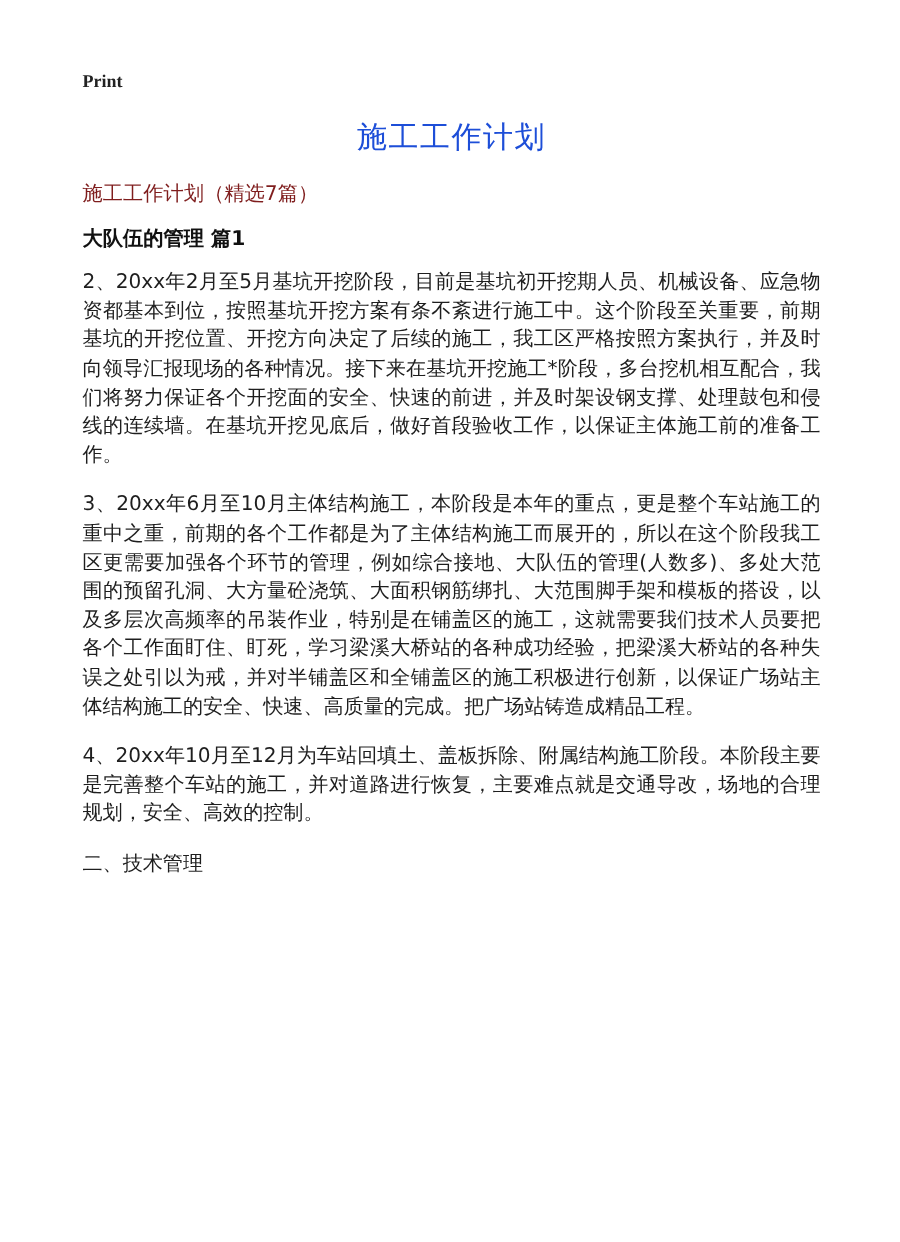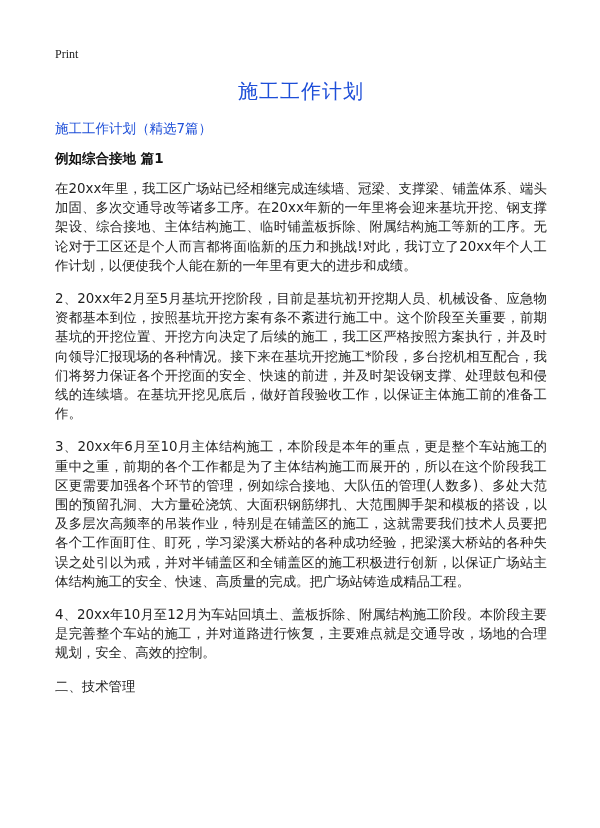--- a/index.html
+++ b/index.html
@@ -1,38 +1,37 @@
 <!DOCTYPE html>
 <html><head>
 <meta charset="utf-8">
 <style>
   html, body { margin: 0; padding: 0; background: #ffffff; }
   body { width: 600px; height: 828px; overflow: hidden; position: relative;
          font-family: "DejaVu Sans", "Liberation Sans", sans-serif; color: #1a1a1a; }
   .page { position: absolute; left: 55px; top: 0; width: 492px; }
   .print-label { position: absolute; top: 47px; left: 0;
-                 font-family: "Liberation Serif", "DejaVu Serif", serif; font-size: 12px; color: #222; }
+                 font-family: "Liberation Serif", "DejaVu Serif", serif; font-size: 12px; color: #222; font-weight: bold; }
   .doc-title { position: absolute; top: 78px; left: 0; width: 492px; text-align: center;
                font-size: 20px; color: #1d4ed8; letter-spacing: 1px; }
-  .doc-subtitle { position: absolute; top: 120px; left: 0; font-size: 13.5px; color: #1d4ed8; }
+  .doc-subtitle { position: absolute; top: 120px; left: 0; font-size: 13.5px; color: #7f1d1d; }
   .section-heading { position: absolute; top: 150px; left: 0; font-size: 13.5px; font-weight: bold; color: #111; }
   .body { position: absolute; top: 179px; left: 0; width: 492px; }
   .para { font-size: 13.4px; line-height: 19.2px; margin: 0 0 14px 0; text-align: justify;
           text-justify: inter-character; color: #1e1e1e; word-break: break-all; }
   .para.heading-line { margin-bottom: 14px; }
 </style>
 </head>
 <body>
 
 <div class="page">
   <div class="print-label">Print</div>
   <h1 class="doc-title" style="margin:0;font-weight:normal;">施工工作计划</h1>
   <div class="doc-subtitle">施工工作计划（精选7篇）</div>
-  <h2 class="section-heading" style="margin:0;">例如综合接地 篇1</h2>
+  <h2 class="section-heading" style="margin:0;">大队伍的管理 篇1</h2>
 
   <div class="body">
-    <p class="para">在20xx年里，我工区广场站已经相继完成连续墙、冠梁、支撑梁、铺盖体系、端头加固、多次交通导改等诸多工序。在20xx年新的一年里将会迎来基坑开挖、钢支撑架设、综合接地、主体结构施工、临时铺盖板拆除、附属结构施工等新的工序。无论对于工区还是个人而言都将面临新的压力和挑战!对此，我订立了20xx年个人工作计划，以便使我个人能在新的一年里有更大的进步和成绩。</p>
     <p class="para">2、20xx年2月至5月基坑开挖阶段，目前是基坑初开挖期人员、机械设备、应急物资都基本到位，按照基坑开挖方案有条不紊进行施工中。这个阶段至关重要，前期基坑的开挖位置、开挖方向决定了后续的施工，我工区严格按照方案执行，并及时向领导汇报现场的各种情况。接下来在基坑开挖施工*阶段，多台挖机相互配合，我们将努力保证各个开挖面的安全、快速的前进，并及时架设钢支撑、处理鼓包和侵线的连续墙。在基坑开挖见底后，做好首段验收工作，以保证主体施工前的准备工作。</p>
     <p class="para">3、20xx年6月至10月主体结构施工，本阶段是本年的重点，更是整个车站施工的重中之重，前期的各个工作都是为了主体结构施工而展开的，所以在这个阶段我工区更需要加强各个环节的管理，例如综合接地、大队伍的管理(人数多)、多处大范围的预留孔洞、大方量砼浇筑、大面积钢筋绑扎、大范围脚手架和模板的搭设，以及多层次高频率的吊装作业，特别是在铺盖区的施工，这就需要我们技术人员要把各个工作面盯住、盯死，学习梁溪大桥站的各种成功经验，把梁溪大桥站的各种失误之处引以为戒，并对半铺盖区和全铺盖区的施工积极进行创新，以保证广场站主体结构施工的安全、快速、高质量的完成。把广场站铸造成精品工程。</p>
     <p class="para">4、20xx年10月至12月为车站回填土、盖板拆除、附属结构施工阶段。本阶段主要是完善整个车站的施工，并对道路进行恢复，主要难点就是交通导改，场地的合理规划，安全、高效的控制。</p>
     <p class="para heading-line">二、技术管理</p>
   </div>
 </div>
 
 </body></html>

